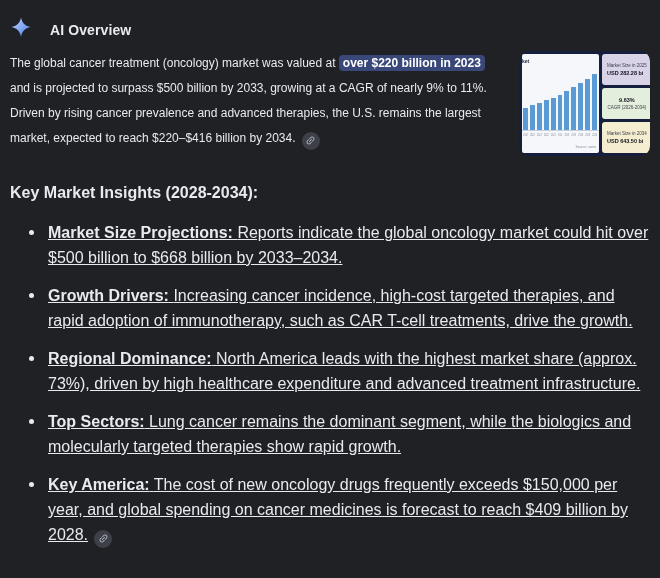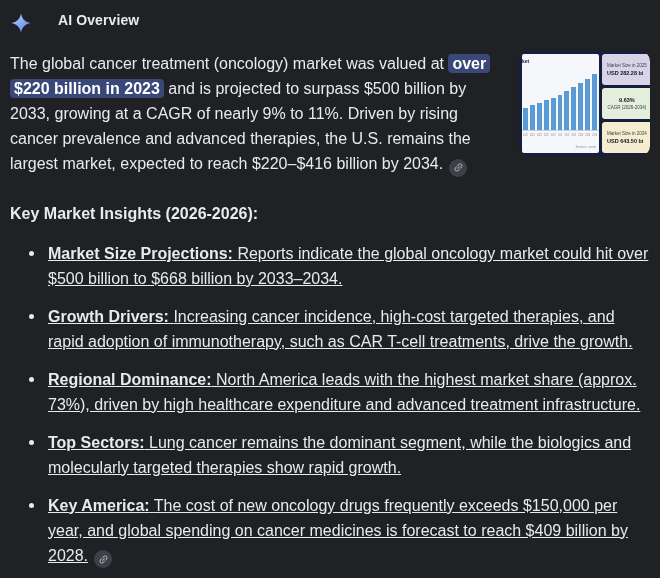--- a/index.html
+++ b/index.html
@@ -5,27 +5,27 @@
   html, body { margin: 0; padding: 0; }
   body {
     width: 660px; height: 578px; overflow: hidden;
     background: var(--page-bg, #202124);
     font-family: "Liberation Sans", "DejaVu Sans", sans-serif;
     color: var(--text, #e8eaed);
   }
   .container { padding: 12px 10px 0 10px; }
 
   
-  .ai-header { display: flex; align-items: flex-start; gap: 26px; height: 26px; }
+  .ai-header { display: flex; align-items: flex-end; gap: 18px; height: 26px; }
   .sparkle { width: 22px; height: 22px; display: inline-flex; }
   .ai-title { font-size: 14px; font-weight: 600; letter-spacing: .1px; }
 
   
   .intro-row { display: flex; gap: 16px; margin-top: 13px; }
-  .intro-text { flex: 1; font-size: 16px; line-height: 25px; }
+  .intro-text { flex: 1; font-size: 12px; line-height: 25px; }
   .hl {
     background: var(--highlight-bg, #394878);
     color: #ffffff; font-weight: 700;
     padding: 1px 4px; border-radius: 4px;
     -webkit-box-decoration-break: clone; box-decoration-break: clone;
     cursor: pointer;
   }
   .link-chip {
     display: inline-flex; align-items: center; justify-content: center;
     width: 18px; height: 18px; border-radius: 50%;
@@ -133,21 +133,21 @@
           <div class="small">CAGR (2026-2034)</div>
         </div>
         <div class="tcard tcard-2">
           <div class="small">Market Size in 2034</div>
           <div class="big">USD 643.50 bi</div>
         </div>
       </div>
     </div>
   </div>
 
-  <div class="section-heading">Key Market Insights (2026-2026):</div>
+  <div class="section-heading">Key Market Insights (2028-2034):</div>
 
   <ul class="insights">
     <li><span class="bullet-dot"></span><span class="lead">Market Size Projections:</span> <span>Reports indicate the global oncology market could hit over $500 billion to $668 billion by 2033–2034.</span></li>
     <li><span class="bullet-dot"></span><span class="lead">Growth Drivers:</span> <span>Increasing cancer incidence, high-cost targeted therapies, and rapid adoption of immunotherapy, such as CAR T-cell treatments, drive the growth.</span></li>
     <li><span class="bullet-dot"></span><span class="lead">Regional Dominance:</span> <span>North America leads with the highest market share (approx. 73%), driven by high healthcare expenditure and advanced treatment infrastructure.</span></li>
     <li><span class="bullet-dot"></span><span class="lead">Top Sectors:</span> <span>Lung cancer remains the dominant segment, while the biologics and molecularly targeted therapies show rapid growth.</span></li>
     <li><span class="bullet-dot"></span><span class="lead">Key America:</span> <span>The cost of new oncology drugs frequently exceeds $150,000 per year, and global spending on cancer medicines is forecast to reach $409 billion by 2028.</span><span class="link-chip">
           <svg viewBox="0 0 24 24" width="11" height="11" aria-hidden="true">
             <path fill="#b8bcc3" d="M3.9 12c0-1.71 1.39-3.1 3.1-3.1h4V7H7c-2.76 0-5 2.24-5 5s2.24 5 5 5h4v-1.9H7c-1.71 0-3.1-1.39-3.1-3.1zM8 13h8v-2H8v2zm9-6h-4v1.9h4c1.71 0 3.1 1.39 3.1 3.1s-1.39 3.1-3.1 3.1h-4V17h4c2.76 0 5-2.24 5-5s-2.24-5-5-5z"></path>
           </svg>

